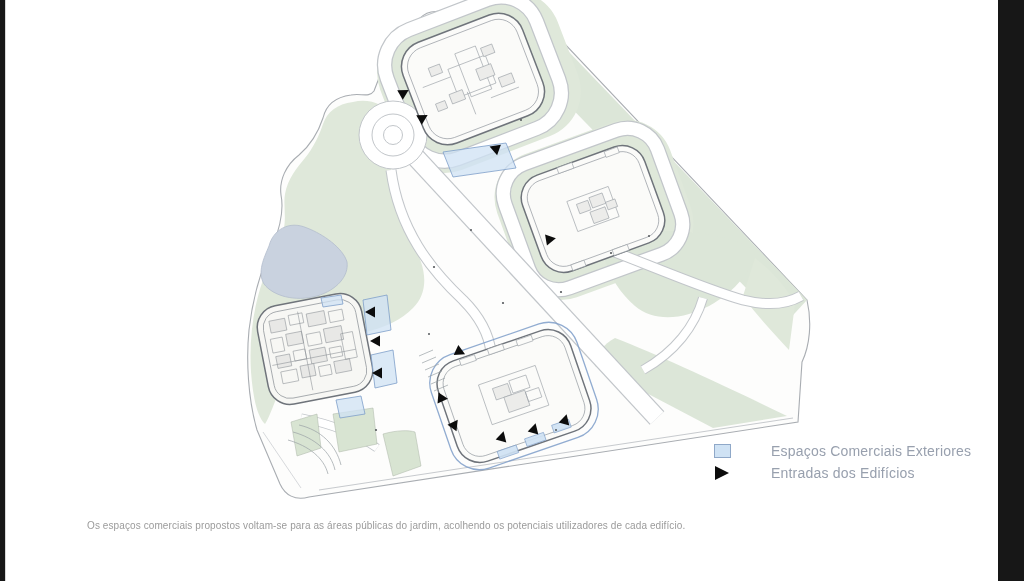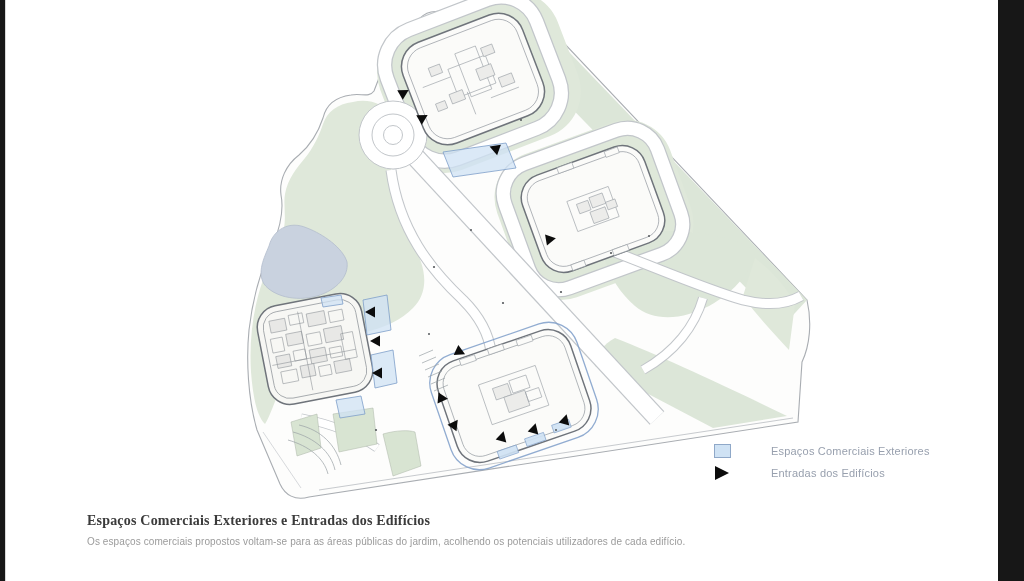--- a/index.html
+++ b/index.html
@@ -15,21 +15,21 @@
   .letterbox{position:absolute;top:0;height:581px;background:#171717;}
   .letterbox.left{left:0;width:5px;}
   .letterbox.right{right:0;width:26px;}
   svg.plan{position:absolute;left:0;top:0;}
   .legend{
     position:absolute;left:708px;top:443px;
     display:flex;flex-direction:column;gap:7px;
   }
   .legend-item{display:flex;align-items:center;gap:8px;height:15px;}
   .legend-item .lab{
-    font-size:11px;color:#98a0ae;letter-spacing:.2px;white-space:nowrap;padding-left:32px;
+    font-size:14px;color:#98a0ae;letter-spacing:.2px;white-space:nowrap;padding-left:32px;
   }
   .title-block{position:absolute;left:81px;top:513px;width:760px;}
   .title-block h1{
     margin:0;font-family:"Liberation Serif",serif;font-weight:bold;
     font-size:14px;color:#3b3b3b;letter-spacing:.2px;
   }
   .title-block p{
     margin:7px 0 0 0;font-size:10px;color:#9b9b9b;letter-spacing:.1px;
   }
 </style>
@@ -250,20 +250,19 @@
     </div>
     <div class="legend-item">
       <svg width="17" height="14">
         <polygon points="1,0 15,7 1,14" fill="#0c0c0c"></polygon>
       </svg>
       <span class="lab">Entradas dos Edifícios</span>
     </div>
   </div>
 
   <div class="title-block">
-    <h1>Espaços Comerciais Exteriores e Entradas dos Edifícios</h1>
     <p>Os espaços comerciais propostos voltam-se para as áreas públicas do jardim, acolhendo os potenciais utilizadores de cada edifício.</p>
   </div>
 
 </div>
 
 <div class="letterbox left"></div>
 <div class="letterbox right"></div>
 
 </body></html>

